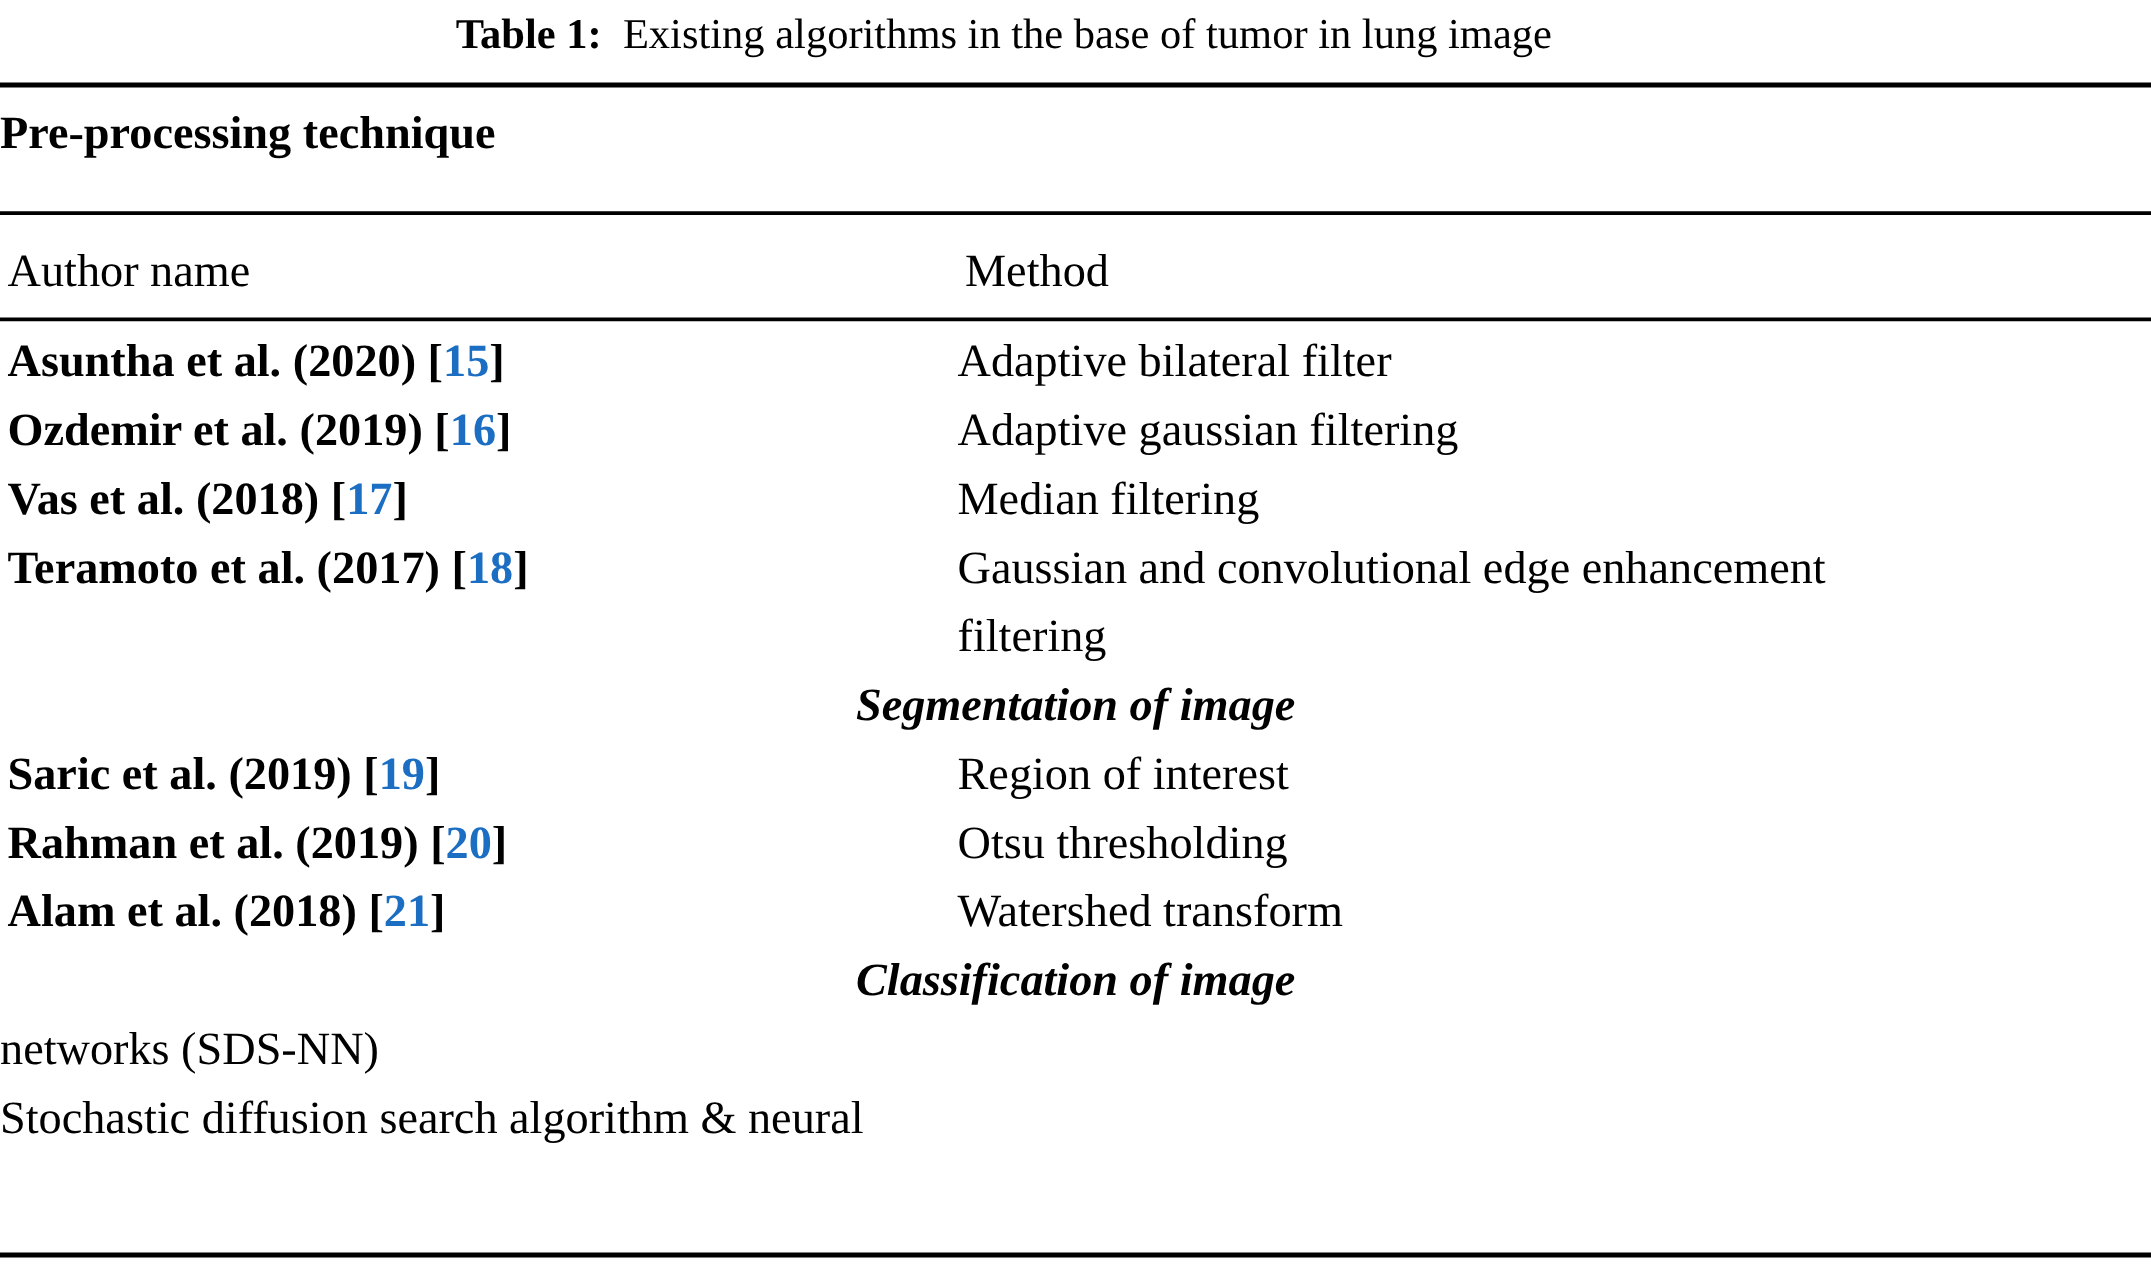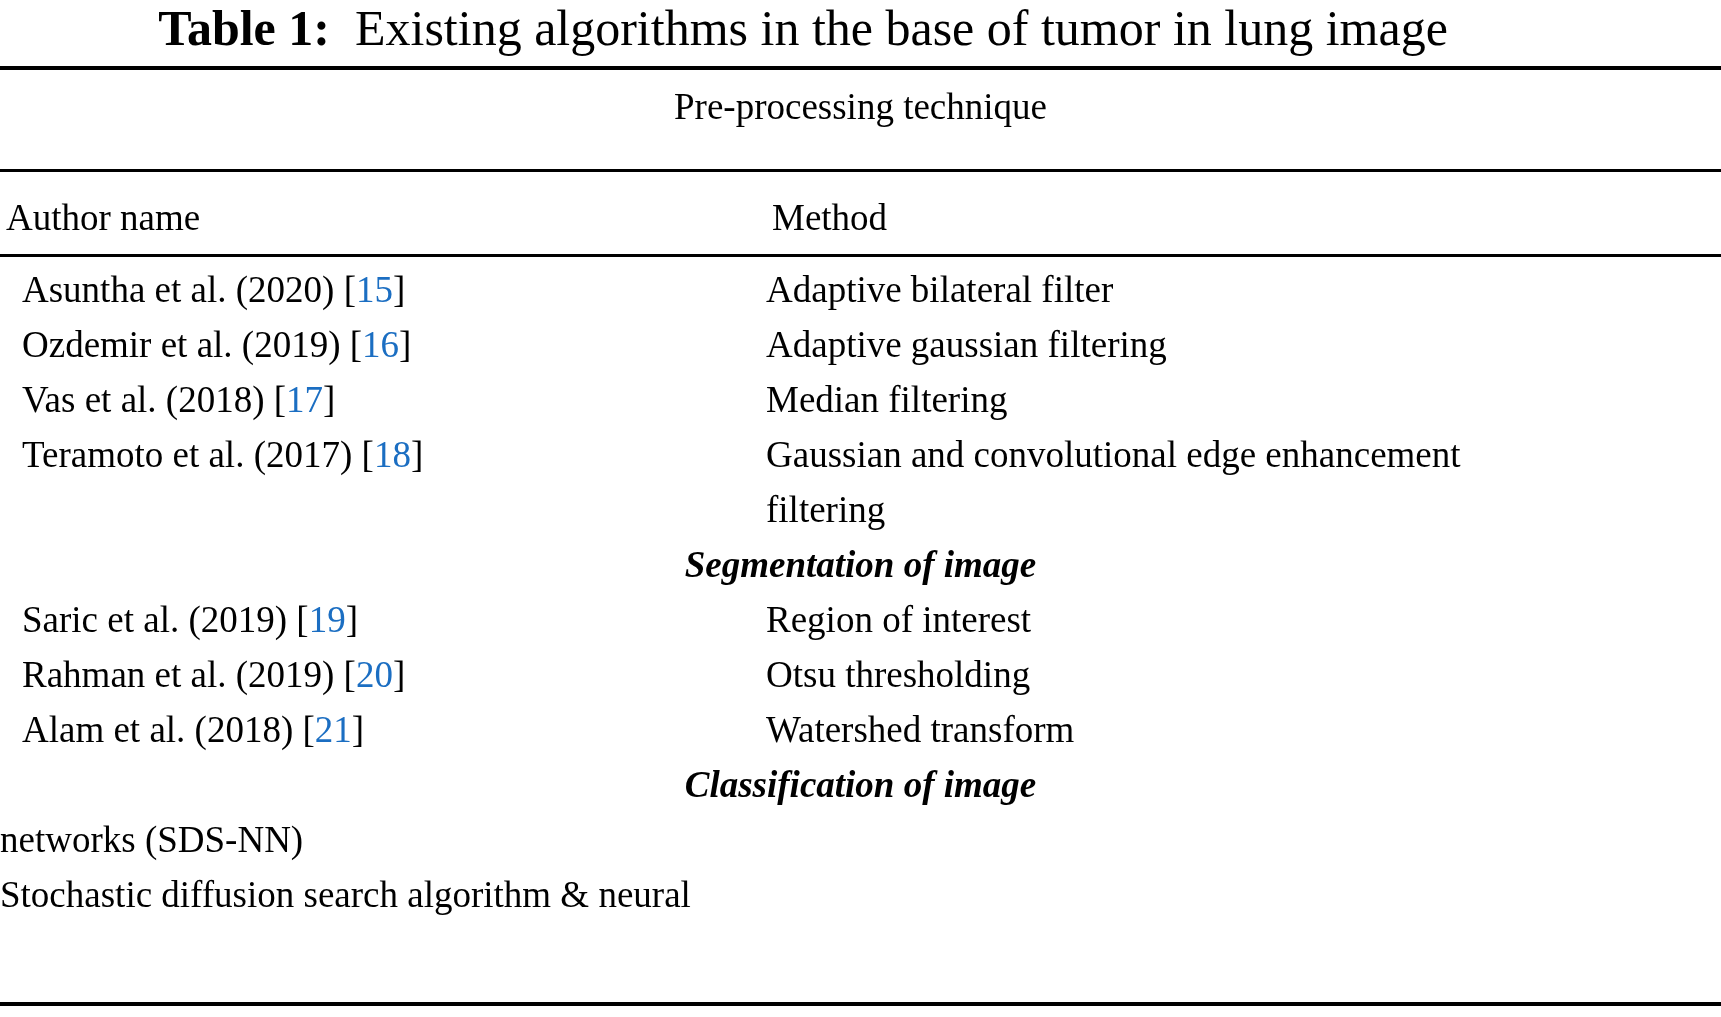--- a/index.html
+++ b/index.html
@@ -22,21 +22,21 @@
     background: #ffffff;
   }
 
   
   .caption {
     position: absolute;
     top: 2px;
     left: 0;
     width: 1606px;
     text-align: center;
-    font-size: 50px;
+    font-size: 34px;
     line-height: 52px;
     white-space: nowrap;
   }
   .caption .cap-label {
     font-weight: bold;
   }
   .caption .cap-text {
     font-weight: normal;
   }
 
@@ -53,24 +53,25 @@
   .rule-top    { top: 66px; }
   .rule-second { top: 169px; }
   .rule-third  { top: 254px; }
   .rule-bottom { top: 1002px; }
 
   
   .group-head {
     position: absolute;
     left: 0;
     width: 1721px;
-    text-align: center;
+    text-align: left;
     font-size: 37px;
     line-height: 44px;
     white-space: nowrap;
+    font-weight: bold;
   }
   .group-head-pre { top: 85px; }
 
   
   .colhead {
     position: absolute;
     font-size: 37px;
     line-height: 44px;
     white-space: nowrap;
   }
@@ -86,25 +87,26 @@
   }
 
   .row {
     display: flex;
     align-items: flex-start;
     width: 1721px;
   }
   .cell-author {
     width: 766px;
     flex: 0 0 766px;
-    padding-left: 22px;
+    padding-left: 6px;
     box-sizing: border-box;
     font-size: 37px;
     line-height: 55px;
     white-space: nowrap;
+    font-weight: bold;
   }
   .cell-method {
     width: 955px;
     flex: 0 0 955px;
     padding-left: 0px;
     box-sizing: border-box;
     font-size: 37px;
     line-height: 55px;
   }
   .cell-method .mline {

